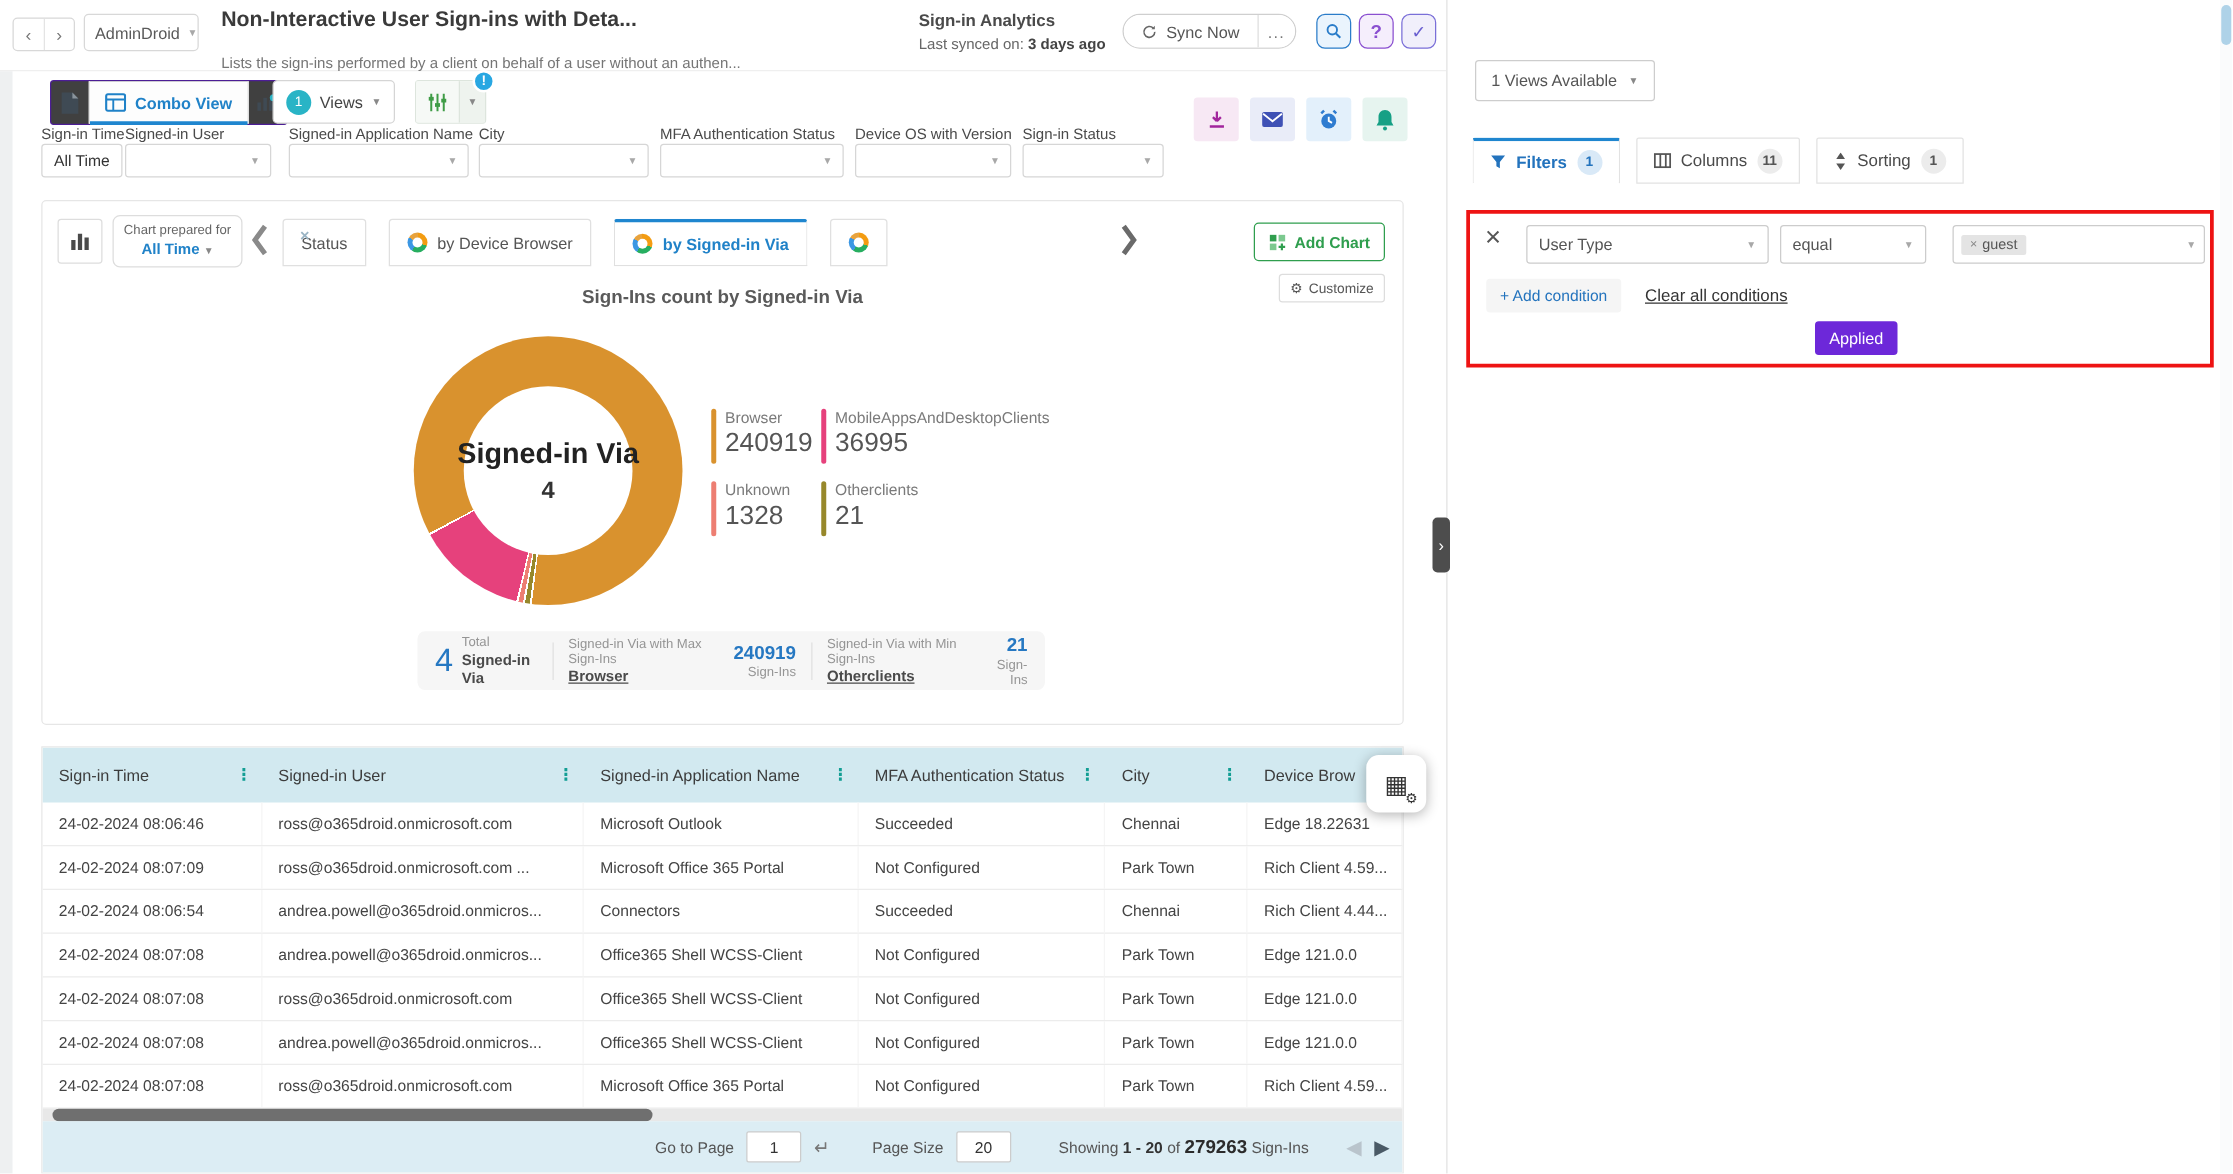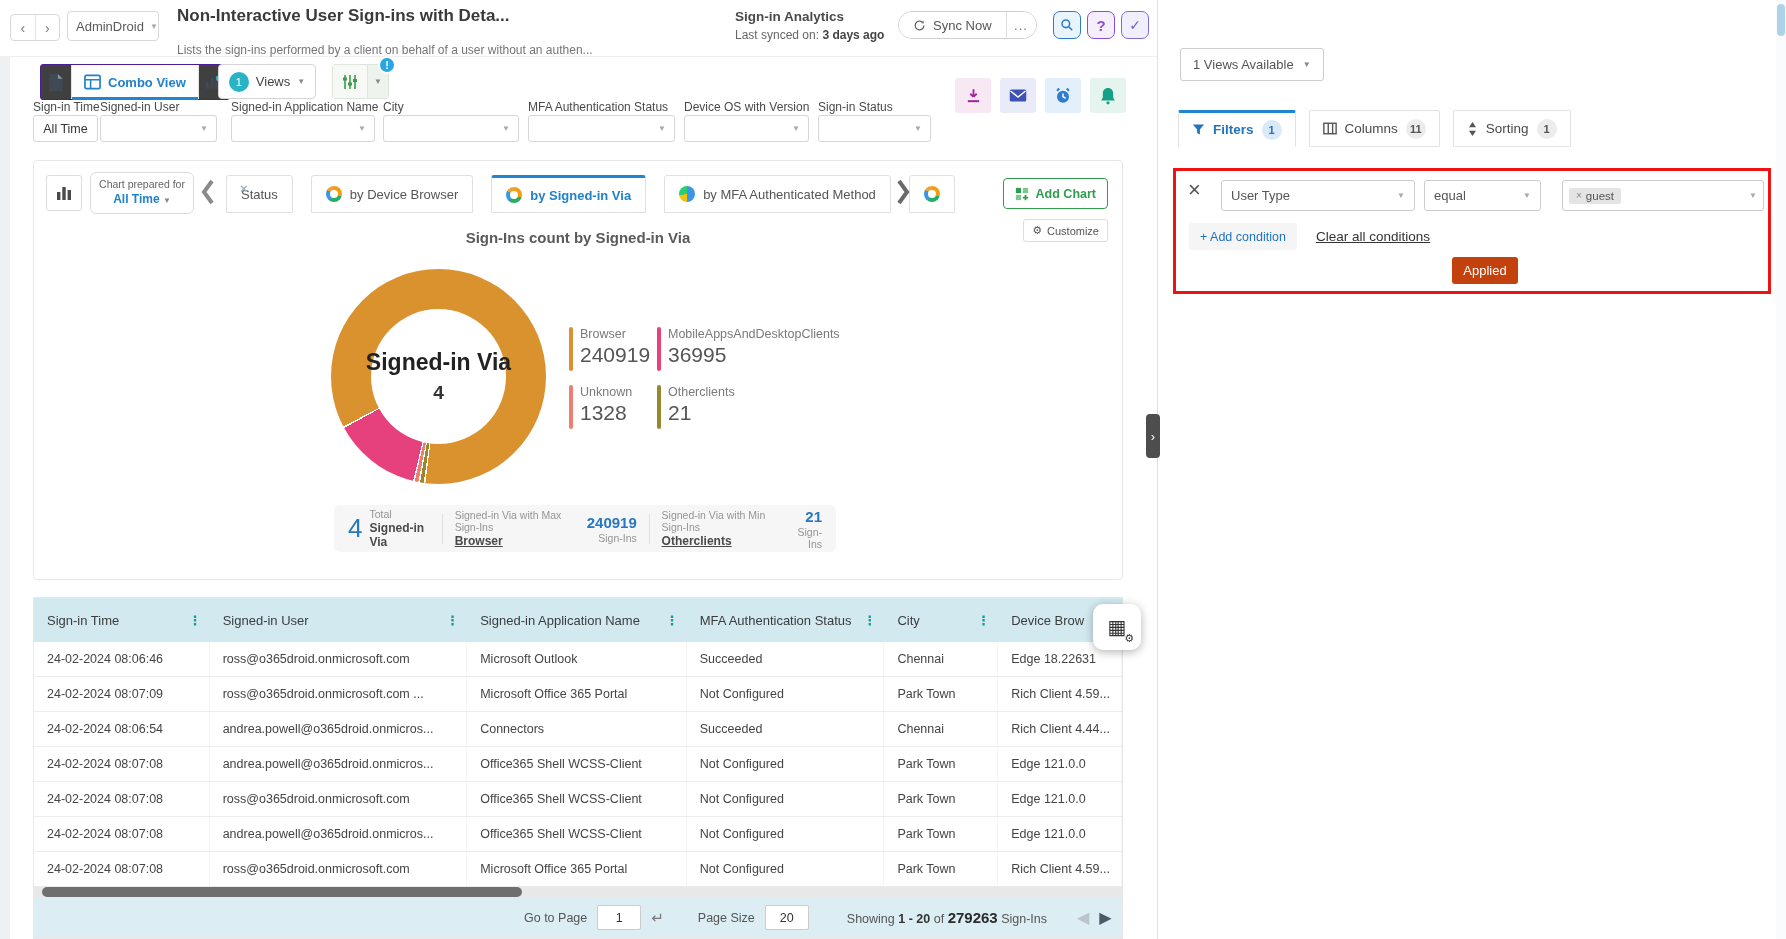--- a/index.html
+++ b/index.html
@@ -117,21 +117,21 @@
   .rp-tab.active { border-top:3px solid #1f86cf; border-bottom-color:#fff; color:#2373bd; font-weight:600; }
   .rp-badge { min-width:20px; height:20px; padding:0 4px; border-radius:10px; background:#ececec; color:#555; font-size:11px; font-weight:600; display:flex; align-items:center; justify-content:center; }
   .rp-tab.active .rp-badge { background:#d9e9f7; color:#2373bd; }
   .red-box { position:absolute; left:15px; top:168px; width:598px; height:126px; border:3px solid #ee1313; background:#fff; }
   .close-x { position:absolute; left:12px; top:6px; font-size:22px; color:#555; cursor:pointer; }
   .cond-select { position:absolute; top:9px; height:31px; border:1px solid #ccc; border-radius:3px; background:#fff; display:flex; align-items:center; padding:12px 9px; font-size:13px; color:#555; cursor:pointer; }
   .val-tag { background:#e4e4e4; border-radius:2px; padding:2px 7px; font-size:11.5px; color:#555; display:flex; align-items:center; gap:4px; }
   .val-tag .tx { font-size:10px; color:#888; cursor:pointer; }
   .add-cond { position:absolute; left:13px; top:52px; height:27px; background:#f5f5f5; border-radius:3px; color:#2373bd; font-size:12.5px; display:flex; align-items:center; padding:0 11px; cursor:pointer; }
   .clear-all { position:absolute; left:140px; top:58px; font-size:13.5px; color:#333; text-decoration:underline; cursor:pointer; }
-  .applied-btn { position:absolute; left:276px; top:86px; width:66px; height:27px; background:#c2410c; border:none; border-radius:3px; color:#fff; font-size:13px; display:flex; align-items:center; justify-content:center; cursor:pointer; }
+  .applied-btn { position:absolute; left:276px; top:86px; width:66px; height:27px; background:#6d28d9; border:none; border-radius:3px; color:#fff; font-size:13px; display:flex; align-items:center; justify-content:center; cursor:pointer; }
   .v-scrollbar { position:absolute; right:0; top:0; width:10px; height:939px; background:#fafbfc; }
   .v-thumb { position:absolute; right:1px; top:4px; width:8px; height:32px; background:#aed2e8; border-radius:4px; cursor:pointer; }
 </style>
 </head>
 <body>
 
 <div class="canvas">
 
   <div class="header">
     <div class="nav-arrows">
@@ -299,24 +299,20 @@
           <span>Status</span>
         </div>
         <div class="ctab">
           <span class="mini-donut"></span>
           <span>by Device Browser</span>
         </div>
         <div class="ctab active">
           <span class="mini-donut"></span>
           <span>by Signed-in Via</span>
           <span class="close-x">×</span>
-        </div>
-        <div class="ctab">
-          <span class="mini-pie"></span>
-          <span>by MFA Authenticated Method</span>
         </div>
         <div class="ctab">
           <span class="mini-donut"></span>
         </div>
       </div>
     <div class="chev" style="left:862px">
       <svg width="15" height="26" viewBox="0 0 15 26">
           <path d="M3 2l8 11-8 11" fill="none" stroke="#6a6a6a" stroke-width="4"></path>
         </svg>
     </div>

